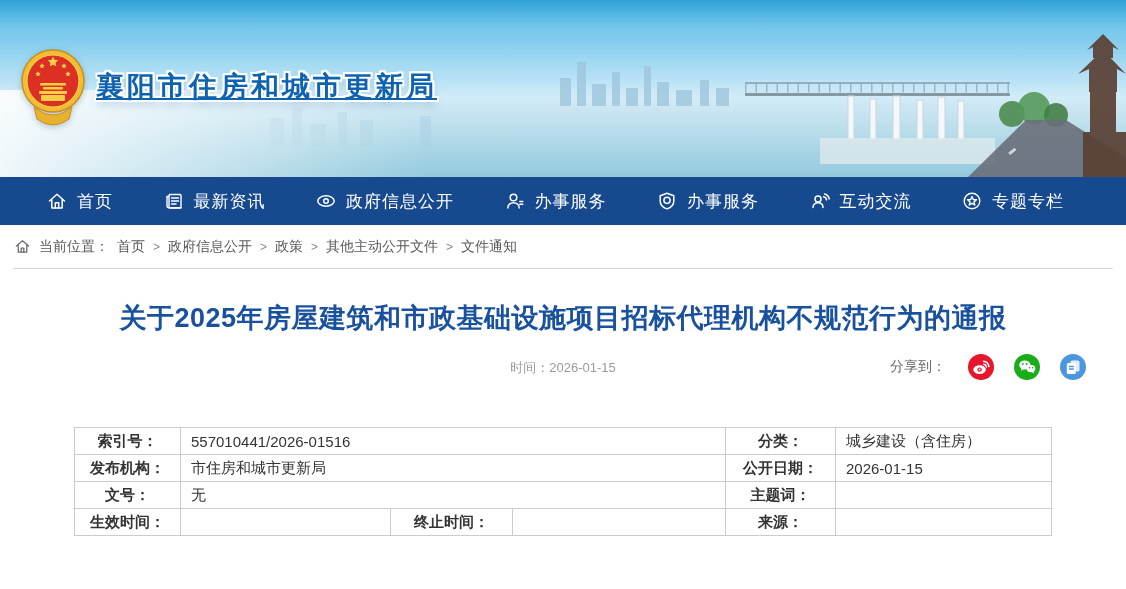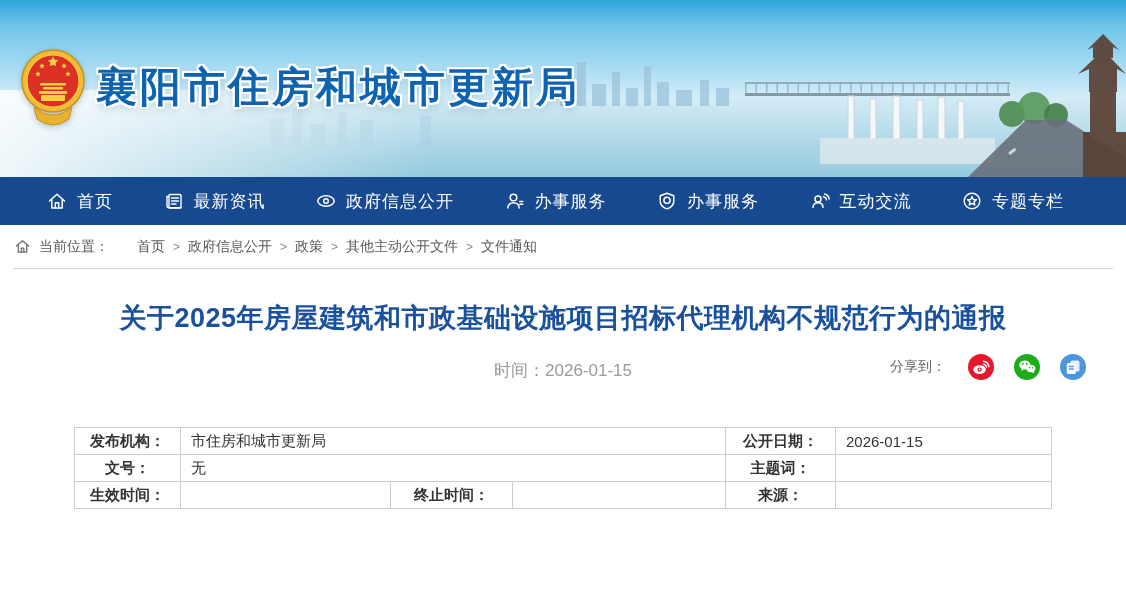--- a/index.html
+++ b/index.html
@@ -10,54 +10,55 @@
   }
   
   .banner {
     position:relative; height:177px; overflow:hidden;
     background:linear-gradient(180deg,#2ea2d8 0%,#6fc4ea 14%,#a8dcf3 38%,#d2ecf8 55%,#bfe2ef 70%,#9ed2e4 88%,#8fc9dd 100%);
   }
   .banner-art { position:absolute; inset:0; width:100%; height:100%; }
   .brand { position:absolute; left:20px; top:40px; display:flex; align-items:center; gap:10px; }
   .emblem { width:66px; height:94px; flex:0 0 auto; filter:drop-shadow(0 2px 3px rgba(0,50,100,.25)); }
   .site-title {
-    margin:0; font-size:41px; font-weight:bold; color:#0e63b0; letter-spacing:3px; line-height:1;
+    margin:0; font-size:28px; font-weight:bold; color:#0e63b0; letter-spacing:3px; line-height:1;
     text-shadow:-2px -2px 0 #fff,2px -2px 0 #fff,-2px 2px 0 #fff,2px 2px 0 #fff,
                 -2px 0 0 #fff,2px 0 0 #fff,0 -2px 0 #fff,0 2px 0 #fff,0 4px 8px rgba(10,70,130,.25);
+    text-decoration:underline;
   }
   
   .nav {
     height:48px; background:#17498f; display:flex; align-items:center;
     justify-content:space-between; padding:0 62px 0 46px;
   }
   .nav-item {
     display:flex; align-items:center; gap:9px; color:#fff; font-size:17px;
     text-decoration:none; letter-spacing:1px; cursor:pointer; white-space:nowrap;
   }
   .nav-icon { display:inline-flex; width:22px; height:22px; }
   .nav-icon svg { width:22px; height:22px; }
   
   .breadcrumb {
     height:43px; display:flex; align-items:center; padding:0 14px;
     font-size:14px; color:#595959;
   }
   .bc-home-icon { display:inline-flex; width:17px; height:17px; margin-right:8px; }
-  .bc-label { margin-right:20px; }
+  .bc-label { margin-right:0; }
   .crumb-link { color:#595959; text-decoration:none; margin:0 8px; cursor:pointer; }
   .crumb-sep { color:#8a8a8a; font-size:12px; }
   .bc-divider { border-top:1px solid #d5d5d5; margin:0 13px; }
   
   .article-title {
     margin:32px 56px 0; text-align:center; color:#19519f;
     font-size:27px; font-weight:bold; letter-spacing:.5px; line-height:1.3;
   }
   .meta { position:relative; height:30px; margin-top:16px; }
   .meta-time {
     position:absolute; left:50%; transform:translateX(-50%); top:7px;
-    color:#9a9a9a; font-size:17px; white-space:nowrap;
+    color:#9a9a9a; font-size:13px; white-space:nowrap;
   }
   .meta-share { position:absolute; right:40px; top:2px; display:flex; align-items:center; gap:20px; }
   .share-label { color:#666; font-size:14px; margin-right:2px; }
   .share-btn { display:inline-flex; width:26px; height:26px; cursor:pointer; }
   .share-btn svg { width:26px; height:26px; }
   
   .info-table {
     width:977px; margin:45px auto 0; border-collapse:collapse;
     table-layout:fixed; font-size:15px; color:#333;
   }
@@ -308,20 +309,26 @@
     <colgroup>
         <col style="width:106px">
         <col style="width:210px">
         <col style="width:122px">
         <col style="width:213px">
         <col style="width:110px">
         <col style="width:216px">
       </colgroup>
     <tbody>
       <tr>
+        <td class="lbl">索引号：</td>
+        <td colspan="3">557010441/2026-01516</td>
+        <td class="lbl">分类：</td>
+        <td>城乡建设（含住房）</td>
+      </tr>
+      <tr>
         <td class="lbl">发布机构：</td>
         <td colspan="3">市住房和城市更新局</td>
         <td class="lbl">公开日期：</td>
         <td>2026-01-15</td>
       </tr>
       <tr>
         <td class="lbl">文号：</td>
         <td colspan="3">无</td>
         <td class="lbl">主题词：</td>
         <td></td>

